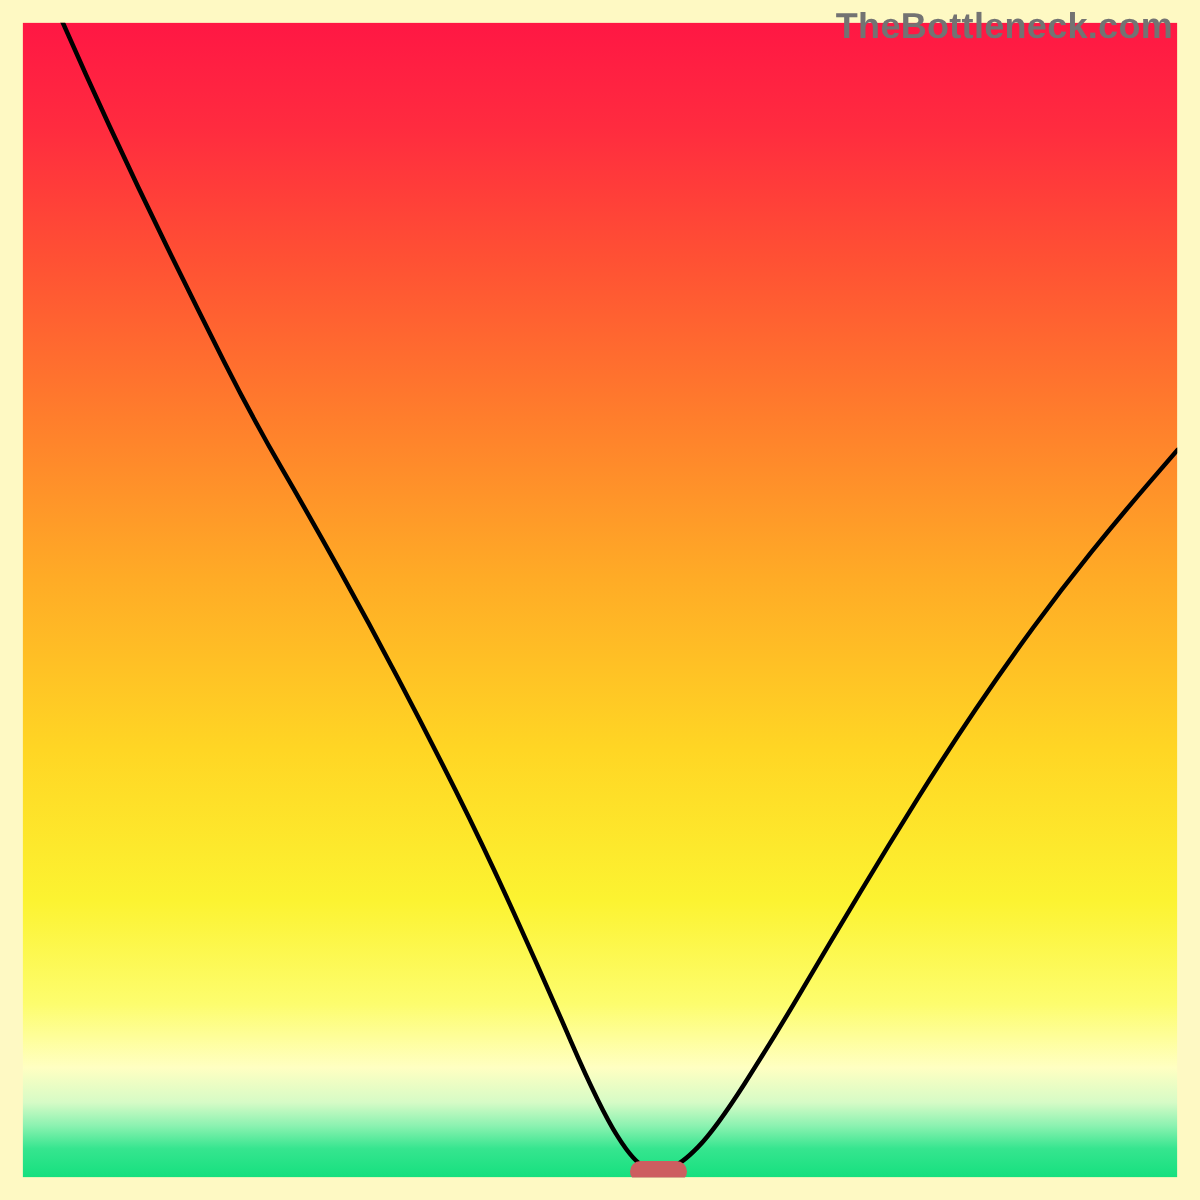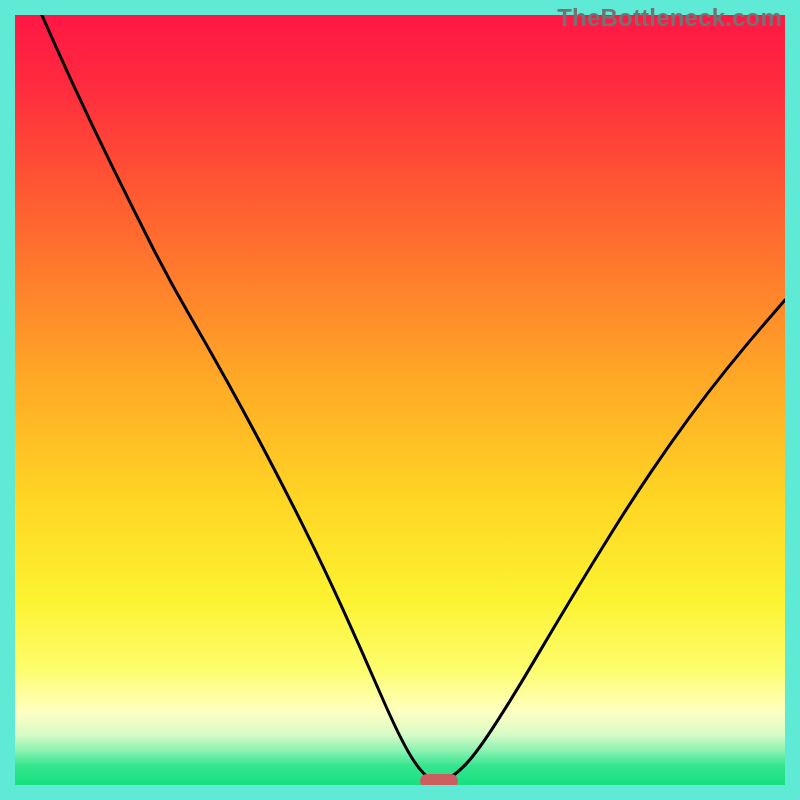--- a/index.html
+++ b/index.html
@@ -8,21 +8,21 @@
     width: 800px;
     height: 800px;
     background: #000;
     font-family: Arial, Helvetica, sans-serif;
     overflow: hidden;
   }
   .stage {
     position: relative;
     width: 800px;
     height: 800px;
-    background: #5eead4;
+    background: #fef9c3;
   }
   .plot {
     position: absolute;
     left: 15px;
     top: 15px;
     width: 770px;
     height: 770px;
     overflow: hidden;
   }
   .gradient {

